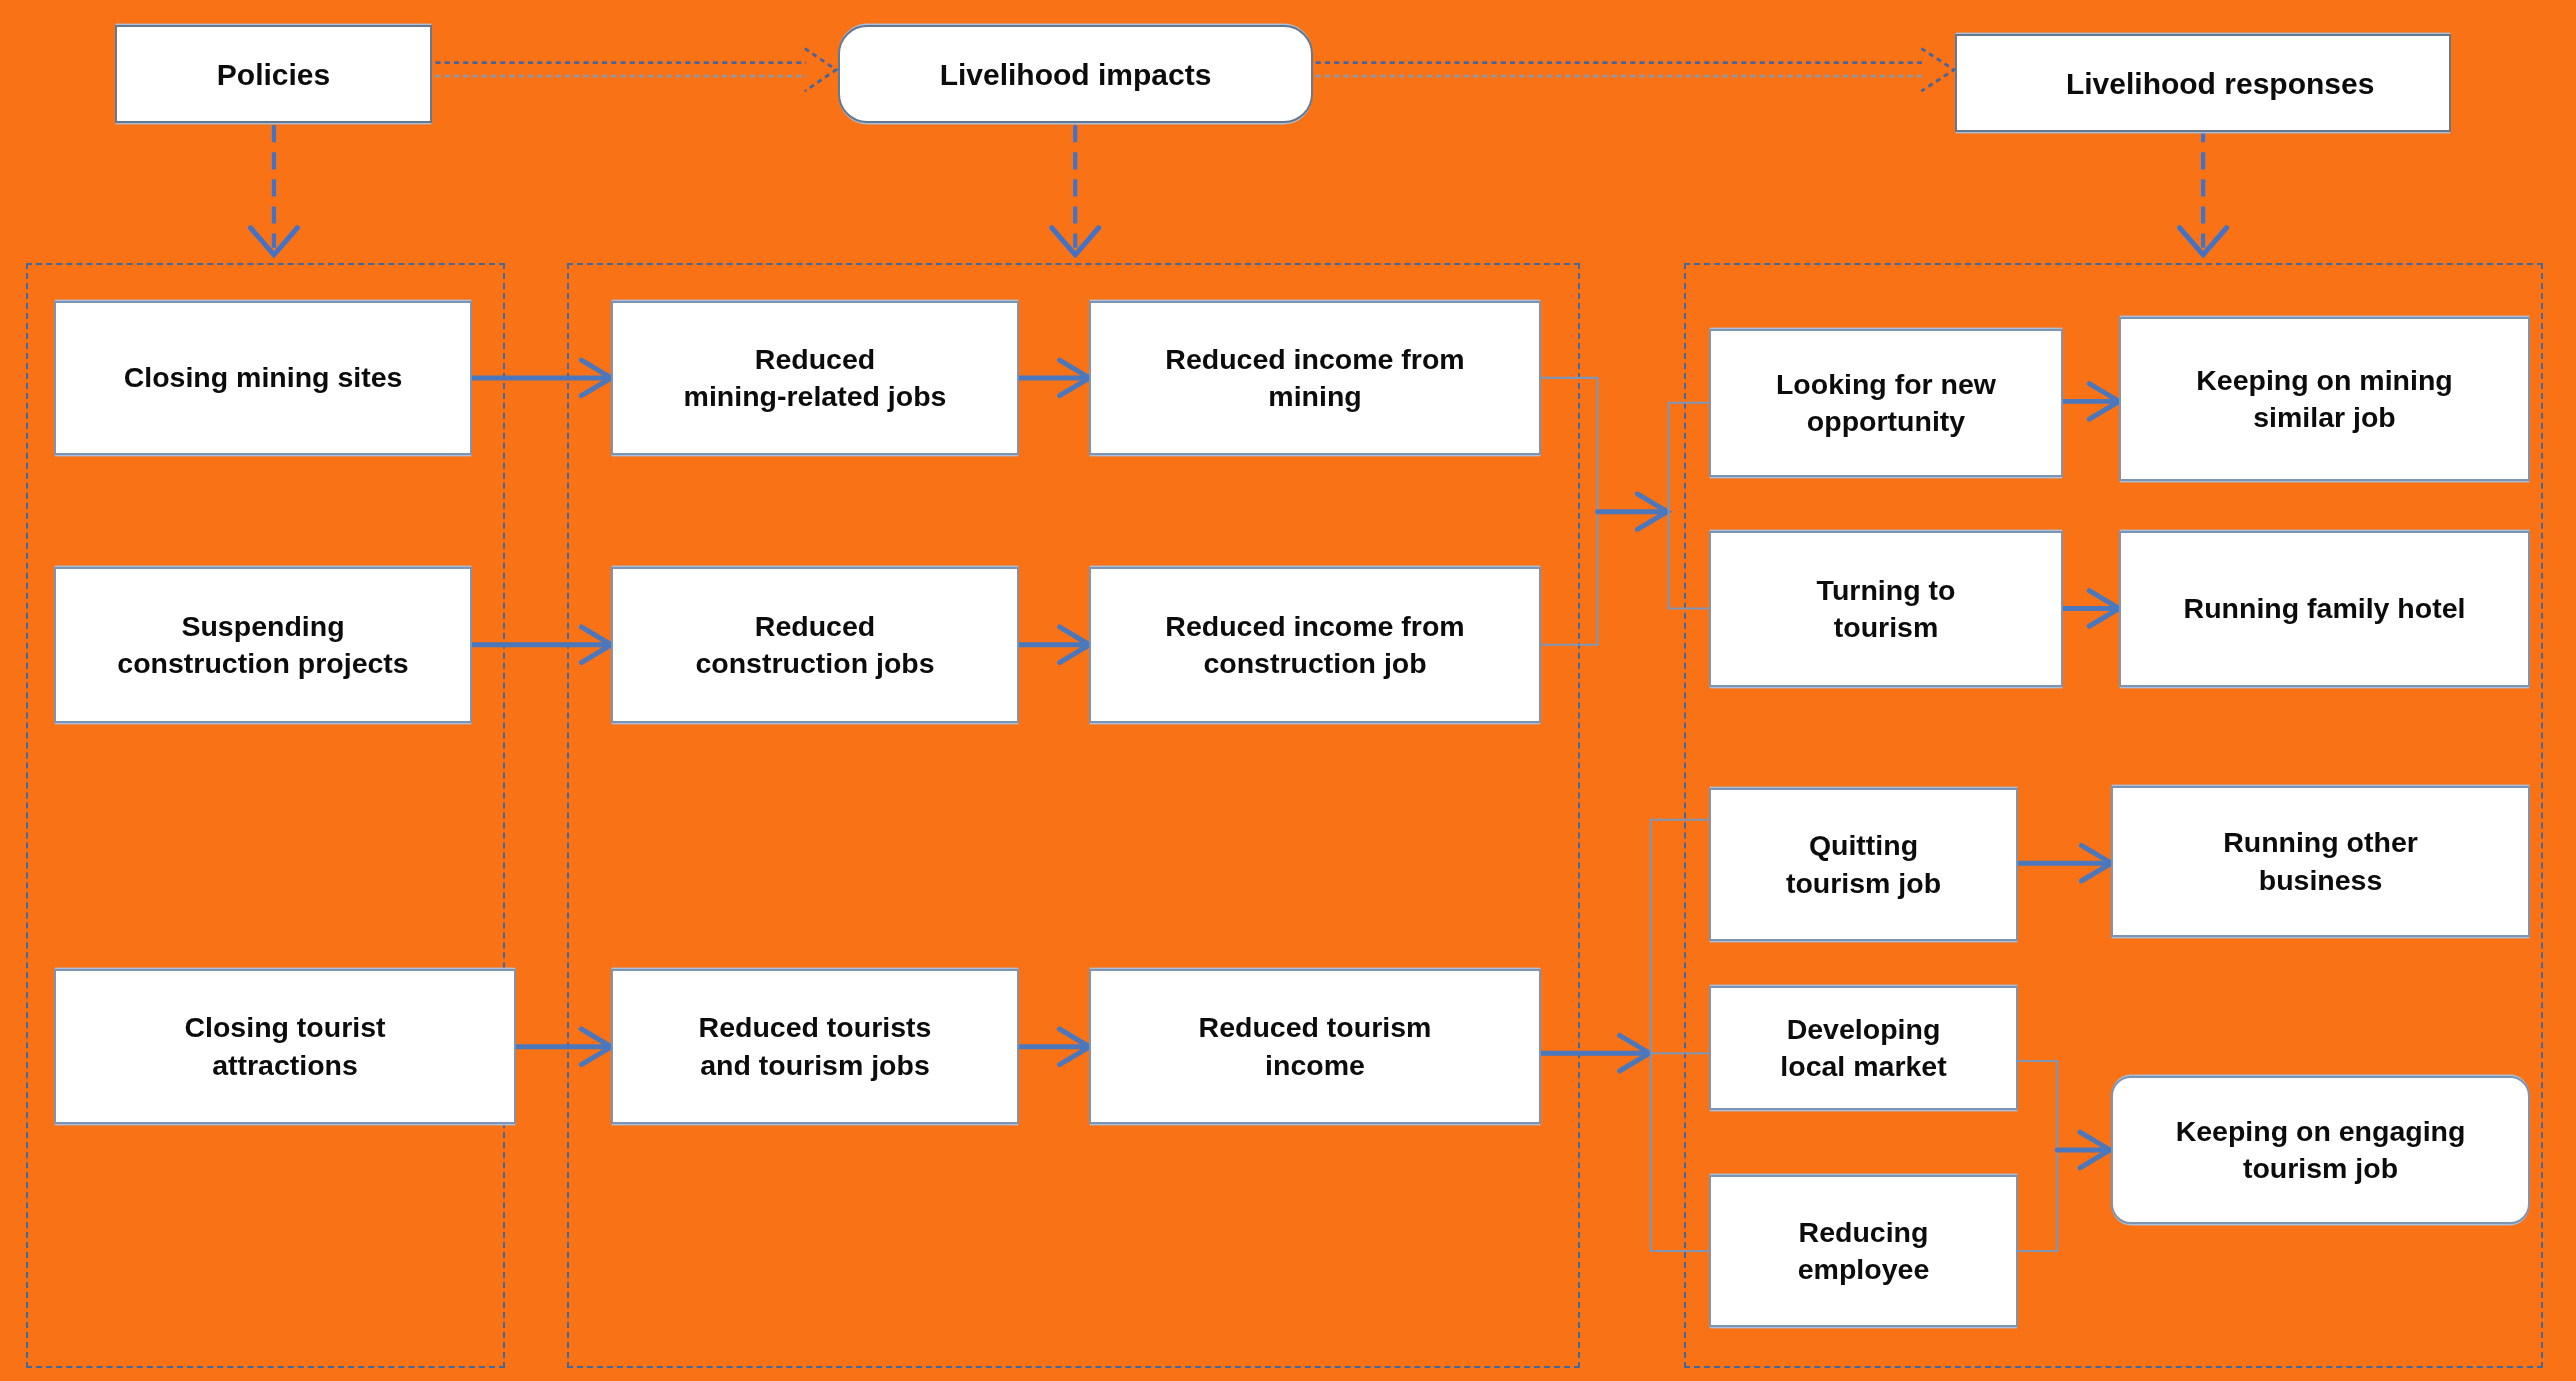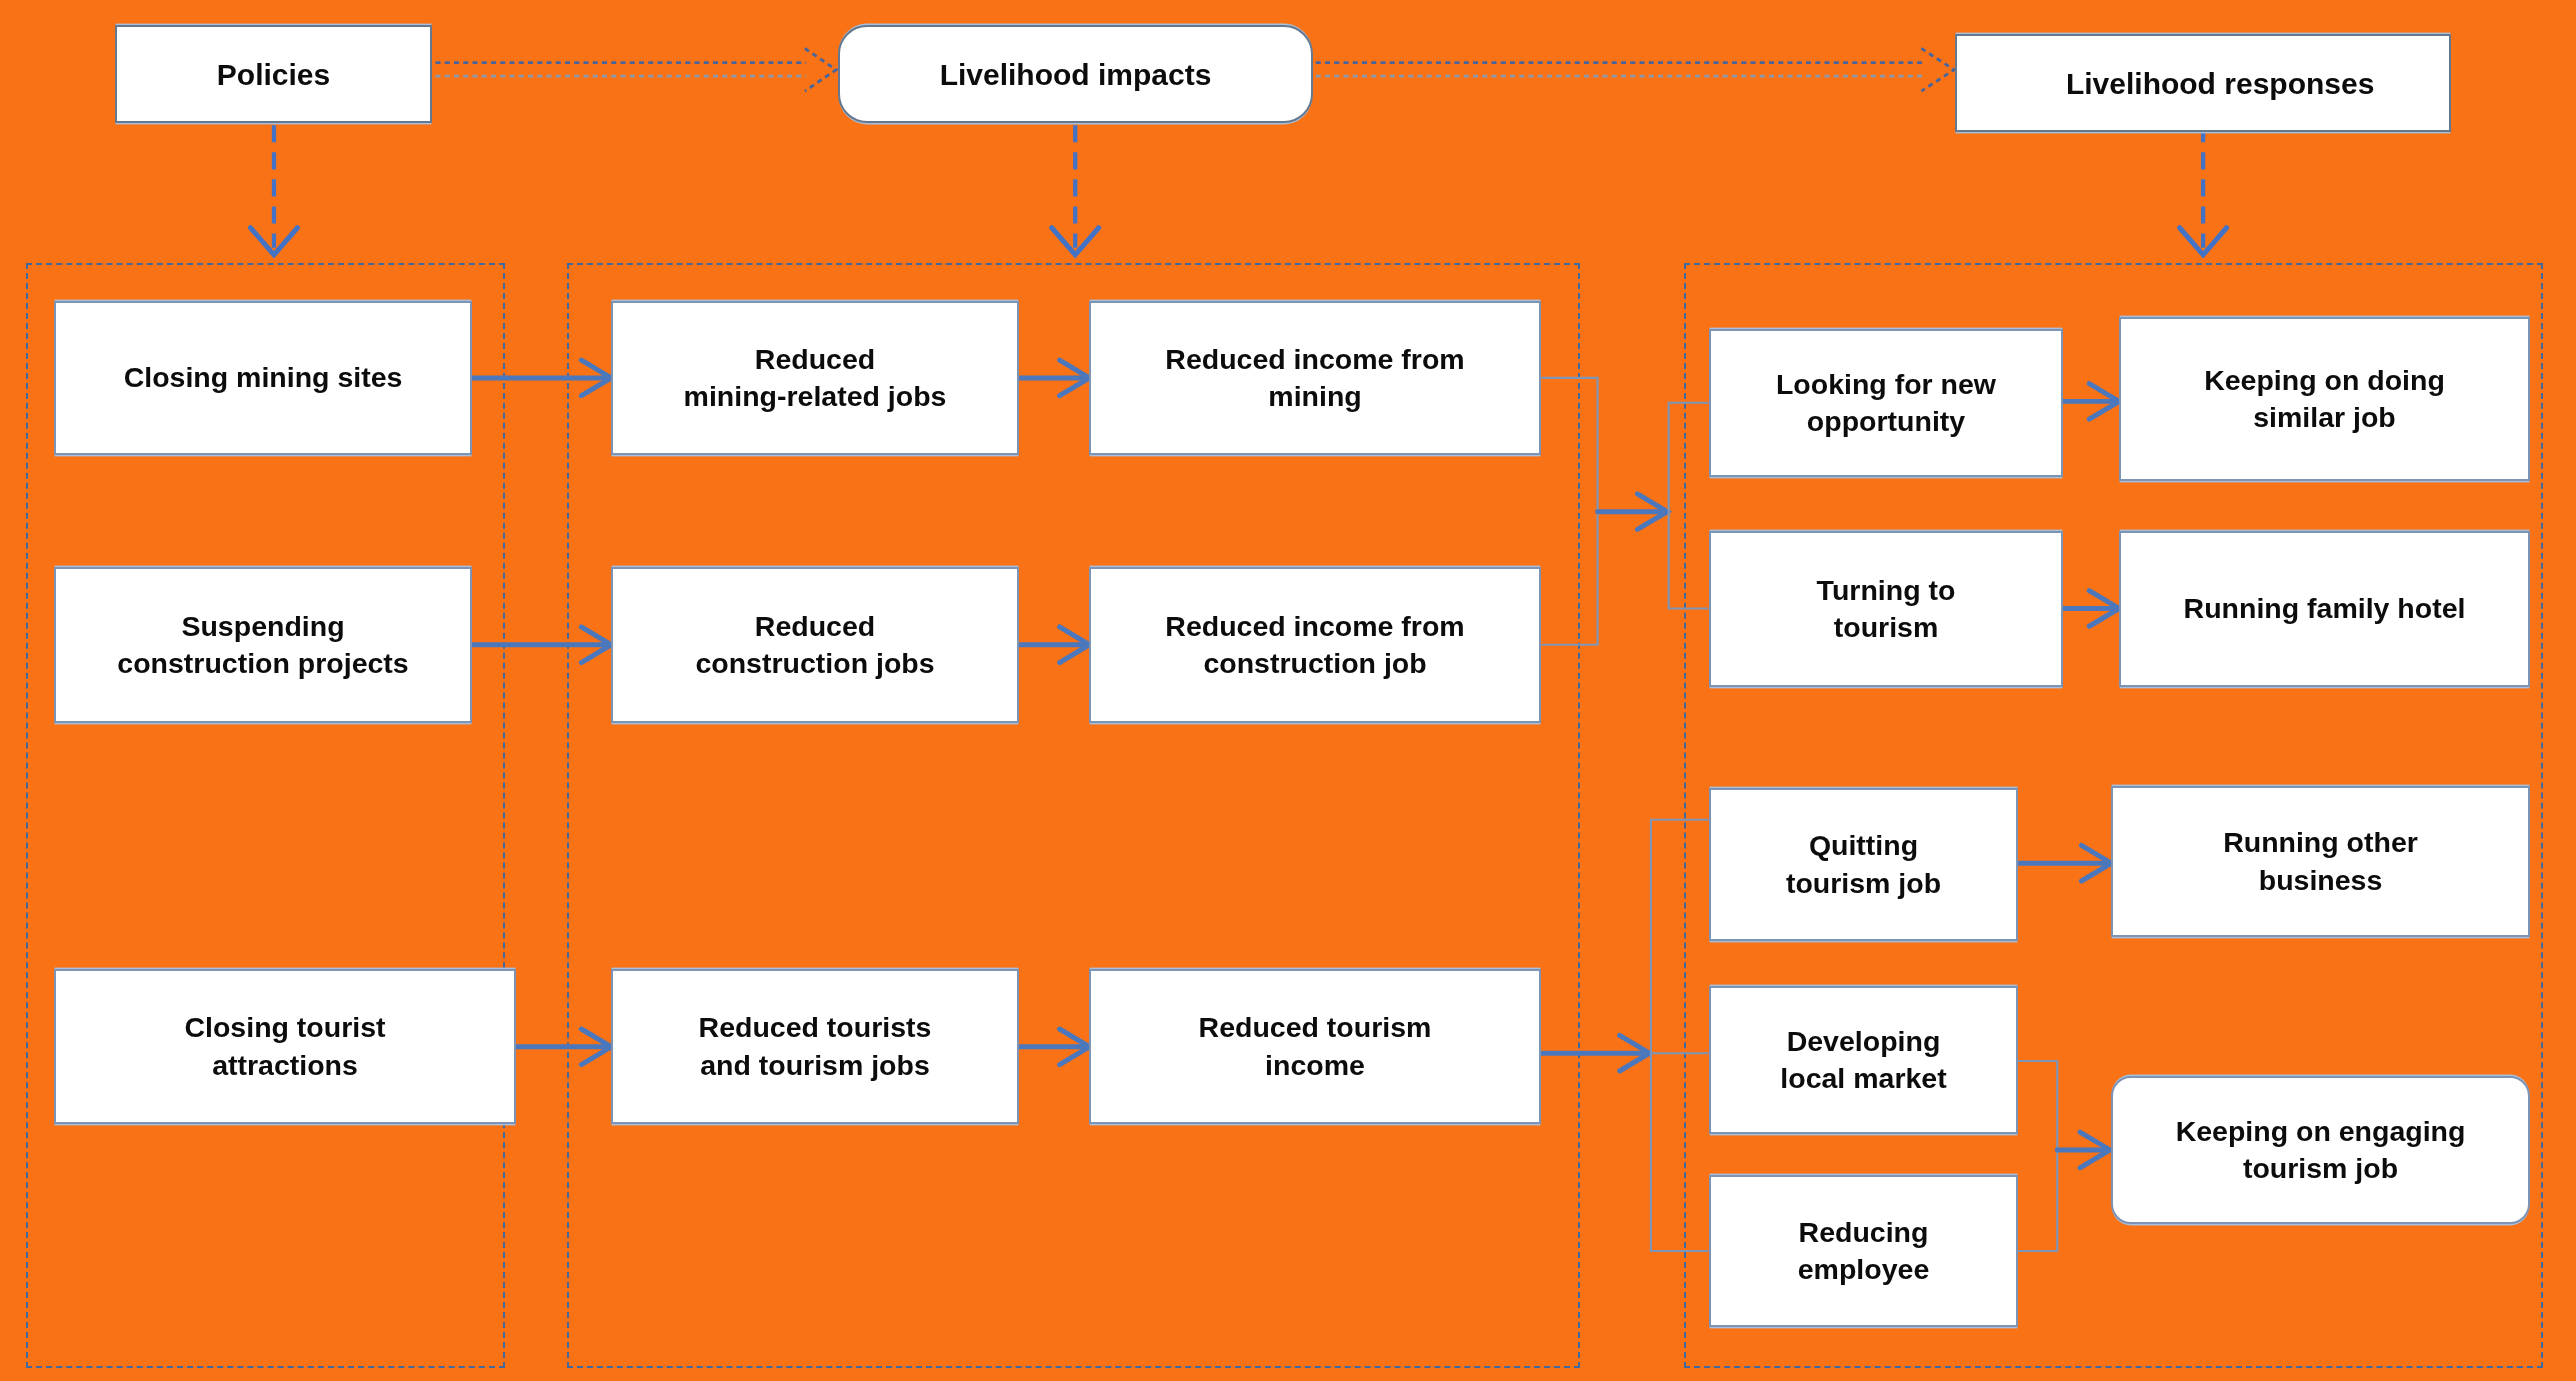--- a/index.html
+++ b/index.html
@@ -137,26 +137,26 @@
 construction job</div>
   <div class="box" style="left:1089px;top:969px;width:452px;height:155px;">Reduced tourism
 income</div>
 
   <div class="box" style="left:1709px;top:329px;width:354px;height:148px;">Looking for new
 opportunity</div>
   <div class="box" style="left:1709px;top:531px;width:354px;height:156px;">Turning to
 tourism</div>
   <div class="box" style="left:1709px;top:788px;width:309px;height:153px;">Quitting
 tourism job</div>
-  <div class="box" style="left:1709px;top:986px;width:309px;height:148px;">Developing
+  <div class="box" style="left:1709px;top:986px;width:309px;height:124px;">Developing
 local market</div>
   <div class="box" style="left:1709px;top:1175px;width:309px;height:152px;">Reducing
 employee</div>
 
-  <div class="box" style="left:2119px;top:317px;width:411px;height:164px;">Keeping on doing
+  <div class="box" style="left:2119px;top:317px;width:411px;height:164px;">Keeping on mining
 similar job</div>
   <div class="box" style="left:2119px;top:531px;width:411px;height:156px;">Running family hotel</div>
   <div class="box" style="left:2111px;top:786px;width:419px;height:151px;">Running other
 business</div>
   <div class="box" style="left:2111px;top:1076px;width:419px;height:148px;border-radius:20px;">Keeping on engaging
 tourism job</div>
 
 </div>
 
 

